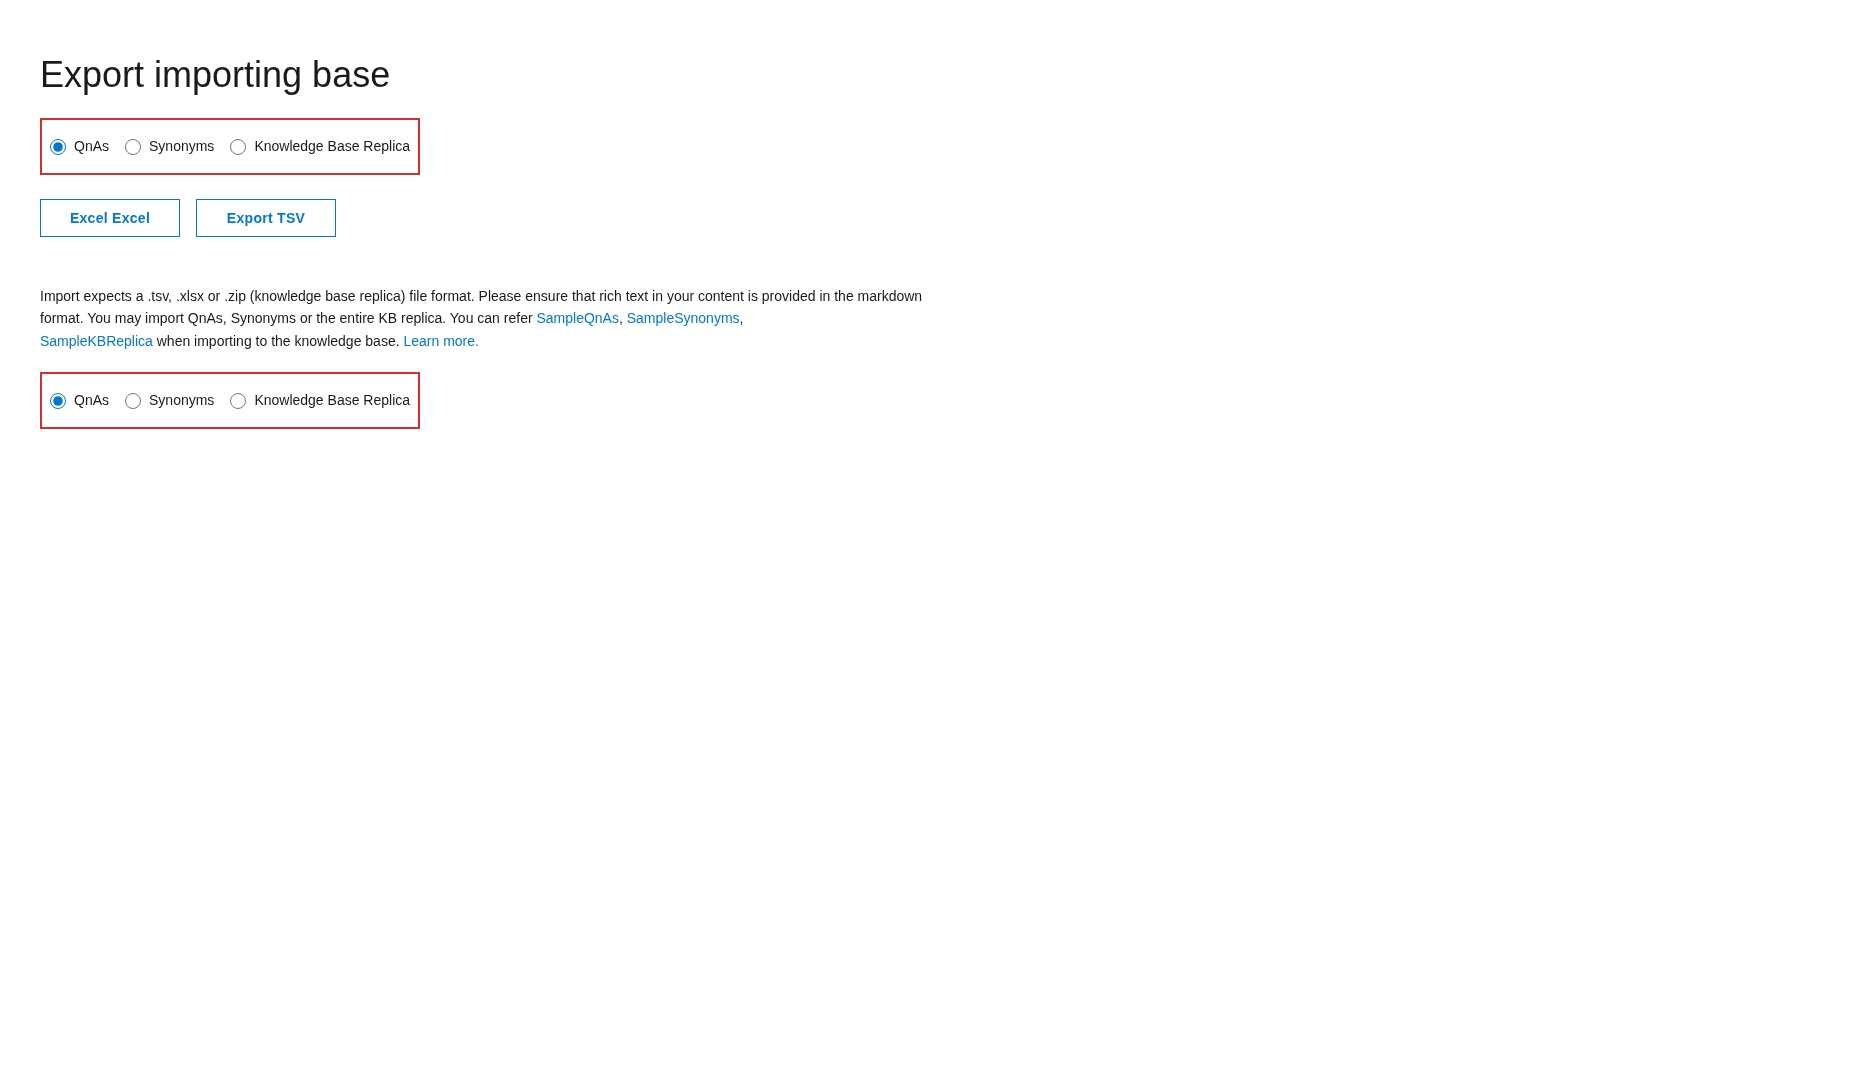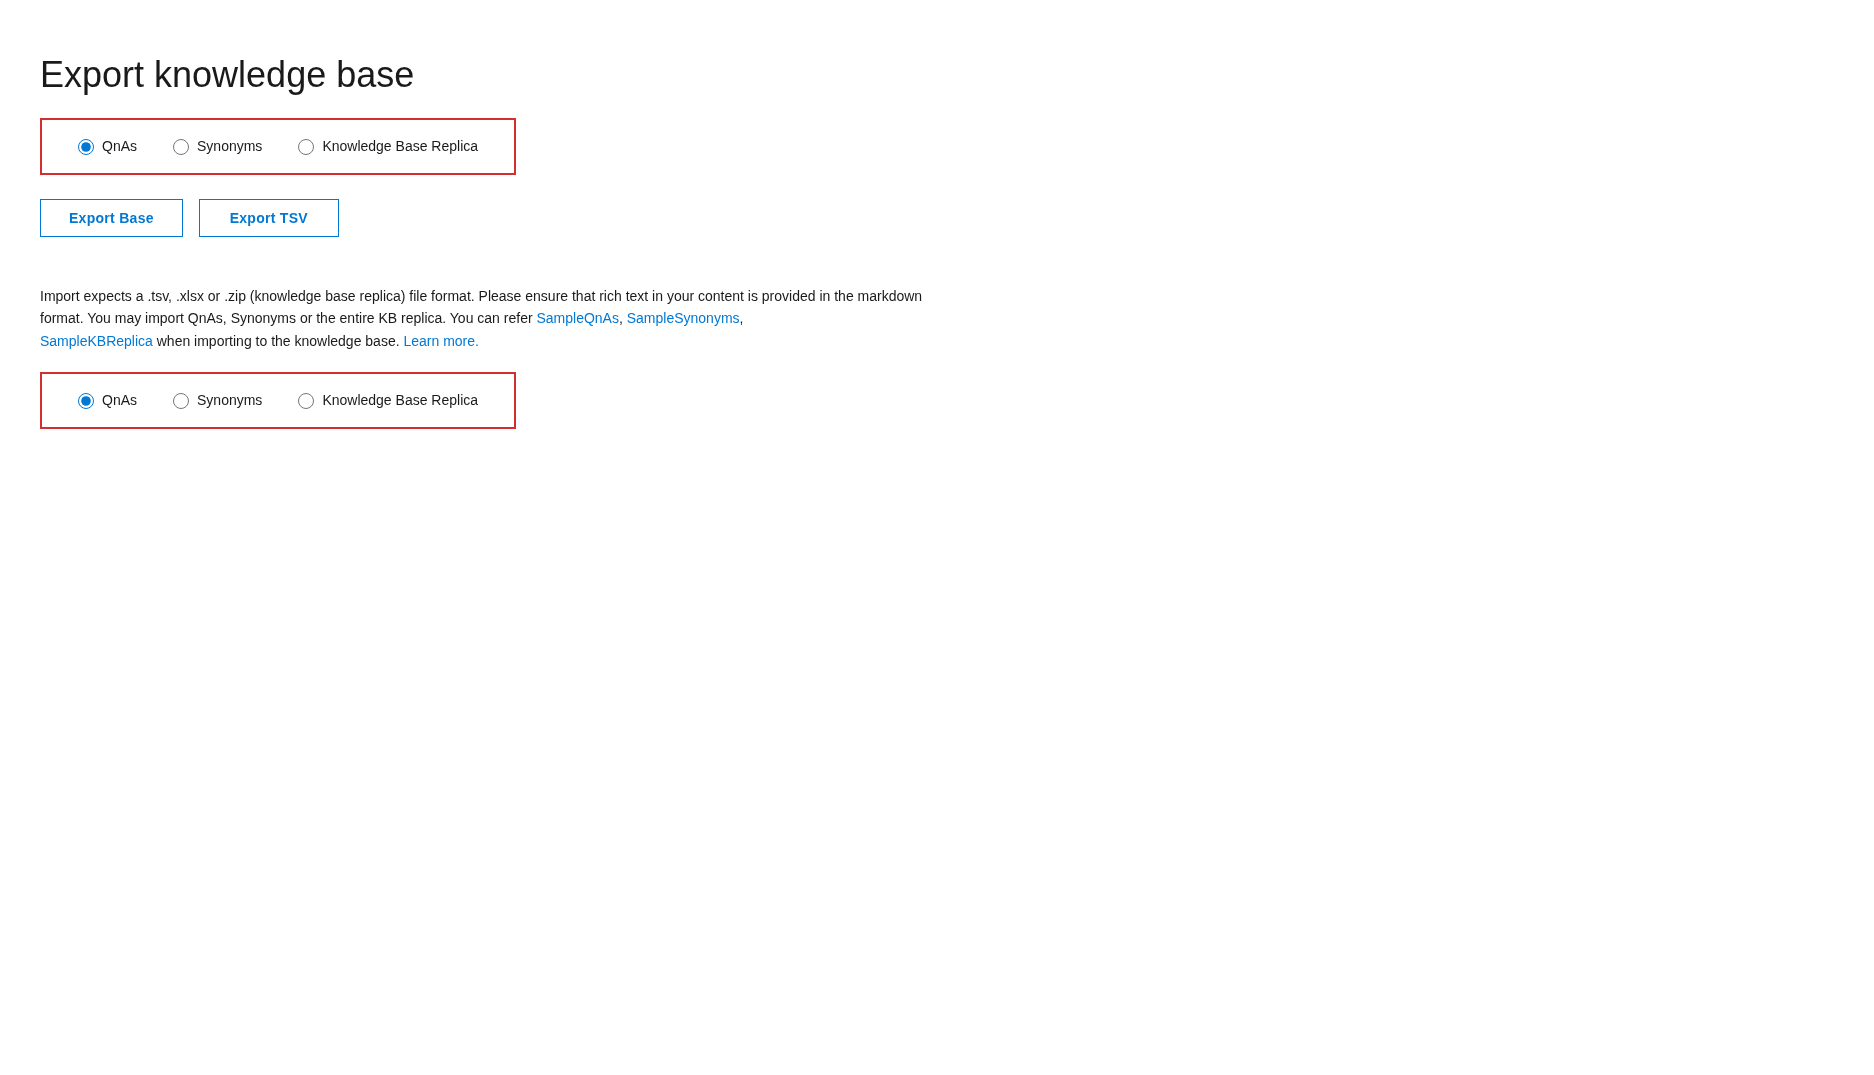--- a/index.html
+++ b/index.html
@@ -37,23 +37,23 @@
     }
 
     .description a, .link {
       color: #0078d4;
       text-decoration: none;
     }
 
     .radio-group {
       display: flex;
       align-items: center;
-      gap: 36px;
+      gap: 16px;
       border: 2px solid #d32f2f;
-      padding: 16px 36px;
+      padding: 16px 8px;
       display: inline-flex;
       margin-bottom: 24px;
     }
 
     .radio-option {
       display: flex;
       align-items: center;
       gap: 8px;
       cursor: pointer;
       font-size: 14px;
@@ -85,40 +85,40 @@
     }
 
     .import-section {
       margin-top: 8px;
     }
   </style>
 </head>
 <body>
 
 <div class="section">
-  <h1 class="section-title">Export knowledge base</h1>
+  <h1 class="section-title">Export importing base</h1>
 
 
   <div class="radio-group">
     <label class="radio-option">
       <input type="radio" name="export-type" checked="" style="">
       <span>QnAs</span>
     </label>
     <label class="radio-option">
       <input type="radio" name="export-type" style="">
       <span>Synonyms</span>
     </label>
     <label class="radio-option">
       <input type="radio" name="export-type" style="">
       <span>Knowledge Base Replica</span>
     </label>
   </div>
 
   <div class="button-group">
-    <button class="btn">Export Base</button>
+    <button class="btn">Excel Excel</button>
     <button class="btn">Export TSV</button>
   </div>
 </div>
 
 <div class="section import-section">
 
   <p class="description">
     Import expects a .tsv, .xlsx or .zip (knowledge base replica) file format. Please ensure that rich text in your content is provided in the markdown format. You may import QnAs, Synonyms or the entire KB replica. You can refer
     <a href="#">SampleQnAs</a>,
     <a href="#">SampleSynonyms</a>,<br>

